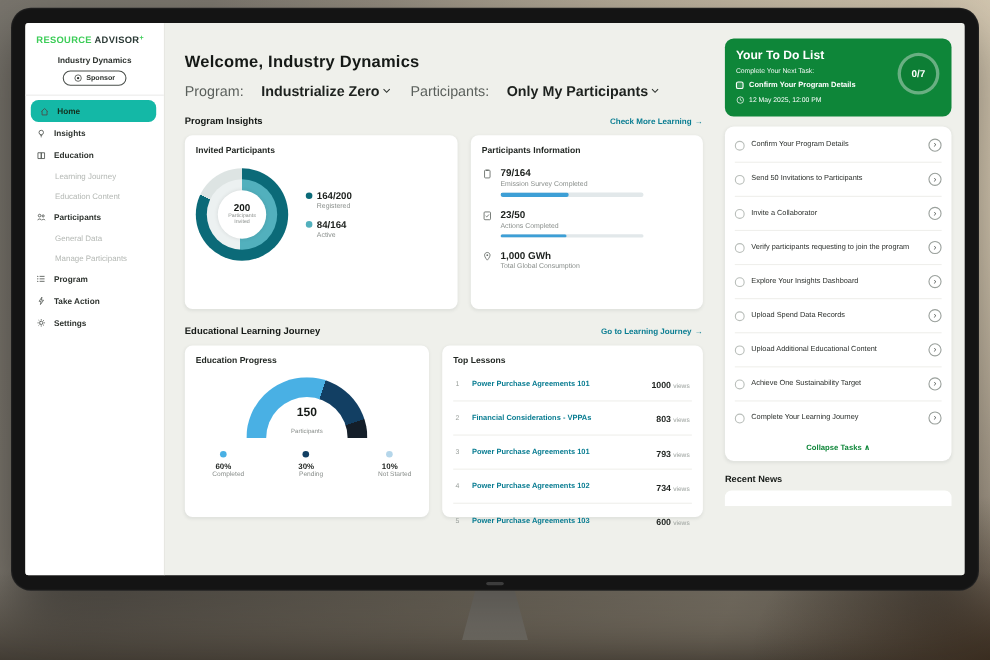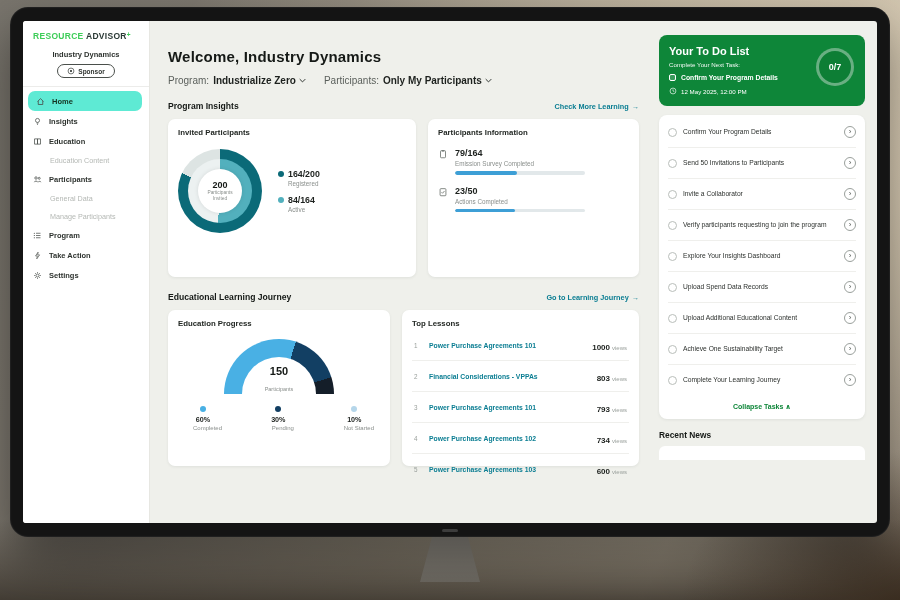--- a/index.html
+++ b/index.html
@@ -34,29 +34,29 @@
   .logo-adv { color:#2b3a36; }
   .logo-plus { color:#3dcd58; font-size:6.5px; vertical-align:top; }
   .org { text-align:center; font-size:7.5px; font-weight:bold; color:#2e332f; margin-top:9px; }
   .sponsor { margin:5px auto 8px; display:flex; align-items:center; gap:3px;
     border:1px solid #4a4f4b; border-radius:9px; padding:2px 9px; font-size:6.5px;
     font-weight:bold; color:#2e332f; width:max-content; background:#fff; cursor:pointer; }
   .sidebar-divider { height:1px; background:#ececea; margin-bottom:4px; }
   .nav-item { display:flex; align-items:center; gap:6px; padding:5.5px 10px;
     font-size:7.5px; font-weight:bold; color:#2e332f; cursor:pointer; }
   .nav-item .nav-icon { width:10px; display:flex; color:#4a4f4b; flex:none; }
-  .nav-item.active { background:#5eead4; border-radius:7px; margin:0 7px 0 5px;
+  .nav-item.active { background:#14b8a6; border-radius:7px; margin:0 7px 0 5px;
     padding:5.5px 8px; color:#14301e; }
   .nav-item.sub { padding:4.5px 10px 4.5px 27px; color:#b4b8b4; font-weight:normal; font-size:7.2px; }
 
   
   .main { flex:1; min-width:0; padding:27px 14px 0 18px; }
   .welcome { font-size:15px; font-weight:bold; color:#151916; letter-spacing:.2px; }
   .filters { display:flex; gap:18px; margin-top:10px; align-items:center; }
-  .filter { display:flex; gap:4px; align-items:center; font-size:10px; color:#5a5f5b; }
+  .filter { display:flex; gap:16px; align-items:center; font-size:13px; color:#5a5f5b; }
   .filter .value { font-weight:bold; color:#1d211e; display:flex; align-items:center; gap:3px; cursor:pointer; }
   .chev { display:flex; color:#2e332f; }
   .section-row { display:flex; justify-content:space-between; align-items:center;
     margin-top:15px; margin-bottom:8px; }
   .section-title { font-size:8.6px; font-weight:bold; color:#151916; }
   .section-link { font-size:7.3px; font-weight:bold; color:#0a7d92; display:flex; gap:3px;
     align-items:center; cursor:pointer; }
   .cards-row { display:flex; gap:12px; }
   .card { background:#fff; border-radius:7px; padding:9px 10px;
     box-shadow:0 1px 3px rgba(40,50,45,.08); }
@@ -180,20 +180,23 @@
       </div>
       <div class="nav-item">
         <span class="nav-icon">
           <svg width="9" height="9" viewBox="0 0 12 12">
               <path d="M2 2.5 H6 V9.5 H2 Z M6 2.5 H10 V9.5 H6 Z" fill="none" stroke="currentColor" stroke-width="1"></path>
             </svg>
         </span>
         <span>Education</span>
       </div>
       <div class="nav-item sub">
+        <span>Learning Journey</span>
+      </div>
+      <div class="nav-item sub">
         <span>Education Content</span>
       </div>
       <div class="nav-item">
         <span class="nav-icon">
           <svg width="9" height="9" viewBox="0 0 12 12">
               <circle cx="4" cy="4" r="1.6" fill="none" stroke="currentColor" stroke-width="1"></circle>
               <circle cx="8.3" cy="4.4" r="1.3" fill="none" stroke="currentColor" stroke-width="1"></circle>
               <path d="M1.8 9.6 C1.8 7.6 6.2 7.6 6.2 9.6 M7 9.6 C7 8.1 10.5 8.1 10.5 9.6" fill="none" stroke="currentColor" stroke-width="1"></path>
             </svg>
         </span>
@@ -327,20 +330,32 @@
                 </svg>
             </span>
             <div>
               <div class="info-value">23/50</div>
               <div class="info-label">Actions Completed</div>
               <div class="bar">
                 <div class="bar-fill" style="width: 46%;"></div>
               </div>
             </div>
           </div>
+          <div class="info-row">
+            <span class="info-icon">
+              <svg width="10" height="10" viewBox="0 0 12 12">
+                  <path d="M6 1.8 C4.2 1.8 3 3.2 3 4.8 C3 7 6 10.2 6 10.2 C6 10.2 9 7 9 4.8 C9 3.2 7.8 1.8 6 1.8 Z" fill="none" stroke="currentColor" stroke-width="1"></path>
+                  <circle cx="6" cy="4.8" r="1" fill="currentColor"></circle>
+                </svg>
+            </span>
+            <div>
+              <div class="info-value">1,000 GWh</div>
+              <div class="info-label">Total Global Consumption</div>
+            </div>
+          </div>
         </div>
       </div>
 
       <div class="section-row">
         <span class="section-title">Educational Learning Journey</span>
         <span class="section-link">
           <span>Go to Learning Journey</span>
           <span>→</span>
         </span>
       </div>

